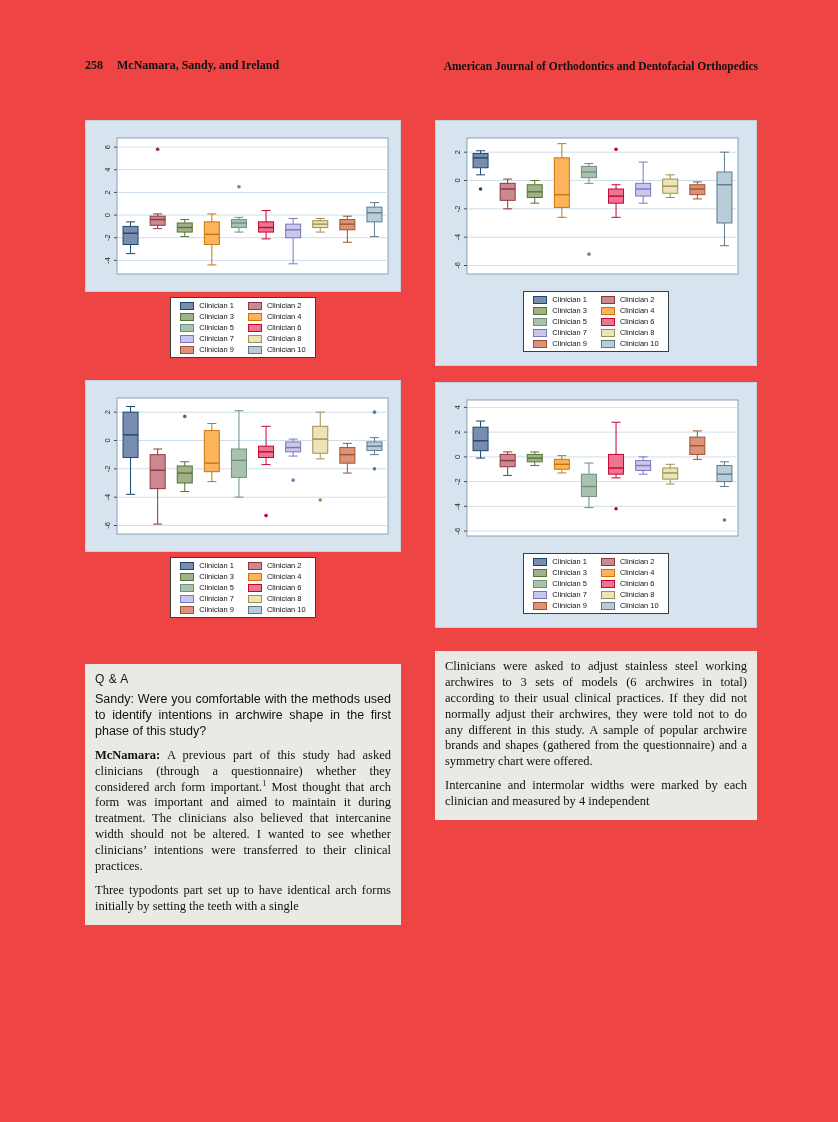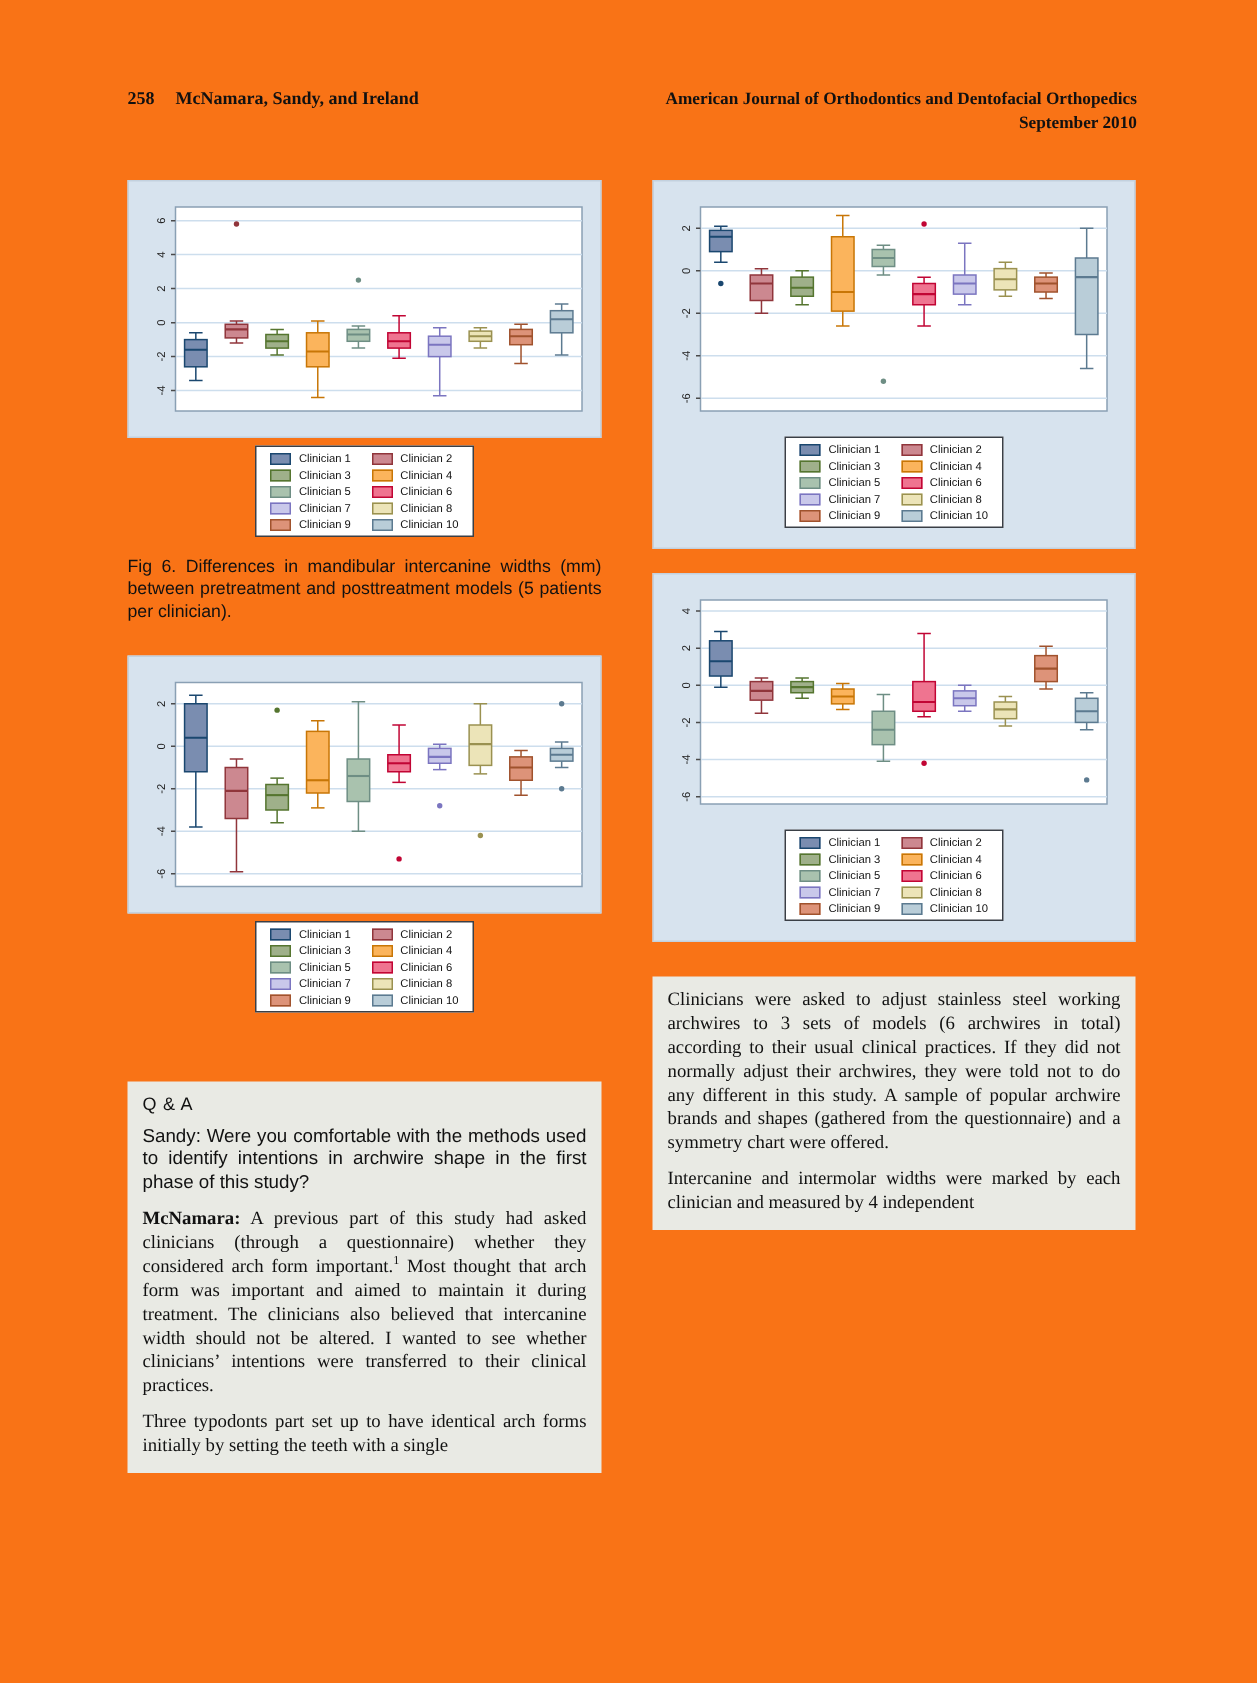--- a/index.html
+++ b/index.html
@@ -1,18 +1,18 @@
 <!DOCTYPE html>
 <html><head>
 <meta charset="utf-8">
 <style>
   * { margin:0; padding:0; box-sizing:border-box; }
   html,body { background:#ffffff; }
   .page {
-    position:relative; width:838px; height:1122px; background:#f97316;
+    position:relative; width:838px; height:1122px; background:#ef4444;
     font-family:"Liberation Serif", serif; color:#111; overflow:hidden;
   }
   
   .header {
     position:absolute; top:58px; left:85px; width:673px;
     display:flex; justify-content:space-between; align-items:flex-start;
     font-weight:bold; font-size:12px;
   }
   .h-left { white-space:nowrap; }
   .h-left .pgnum { margin-right:14px; }
@@ -66,21 +66,20 @@
 <body>
 
 <div class="page">
 
   <div class="header">
     <div class="h-left">
       <span class="pgnum">258</span><span>McNamara, Sandy, and Ireland</span>
     </div>
     <div class="h-right">
       <div>American Journal of Orthodontics and Dentofacial Orthopedics</div>
-      <div>September 2010</div>
     </div>
   </div>
 
   <div class="col col-left">
 
     <div class="fig">
       <div class="chartbox">
         <div class="chart"><svg width="302" height="154" xmlns="http://www.w3.org/2000/svg">
               <rect x="24" y="9" width="271" height="136" fill="#ffffff" stroke="#8aa0b4" stroke-width="1"></rect>
               <line x1="24" x2="295" y1="131.4" y2="131.4" stroke="#cddeed" stroke-width="1"></line>
@@ -201,21 +200,20 @@
           <div class="lg-item">
             <span class="lg-swatch" style="background:#dd9379;border-color:#a0522d"></span>
             <span class="lg-label">Clinician 9</span>
           </div>
           <div class="lg-item">
             <span class="lg-swatch" style="background:#b9cdd8;border-color:#5c7a90"></span>
             <span class="lg-label">Clinician 10</span>
           </div>
         </div>
     </div>
-    <p class="caption"><span class="cap-label">Fig 6.</span><span> Differences in mandibular intercanine widths (mm) between pretreatment and posttreatment models (5 patients per clinician).</span></p>
 
     <div class="fig fig-gap">
       <div class="chartbox">
         <div class="chart"><svg width="302" height="154" xmlns="http://www.w3.org/2000/svg">
               <rect x="24" y="9" width="271" height="136" fill="#ffffff" stroke="#8aa0b4" stroke-width="1"></rect>
               <line x1="24" x2="295" y1="136.5" y2="136.5" stroke="#cddeed" stroke-width="1"></line>
               <line x1="21" x2="24" y1="136.5" y2="136.5" stroke="#4a4a4a" stroke-width="1"></line>
               <text x="15" y="136.5" font-size="7.5" fill="#222" text-anchor="middle" dominant-baseline="middle" font-family="Liberation Sans, sans-serif" transform="rotate(-90 15 136.5)">-6</text>
               <line x1="24" x2="295" y1="108.2" y2="108.2" stroke="#cddeed" stroke-width="1"></line>
               <line x1="21" x2="24" y1="108.2" y2="108.2" stroke="#4a4a4a" stroke-width="1"></line>

